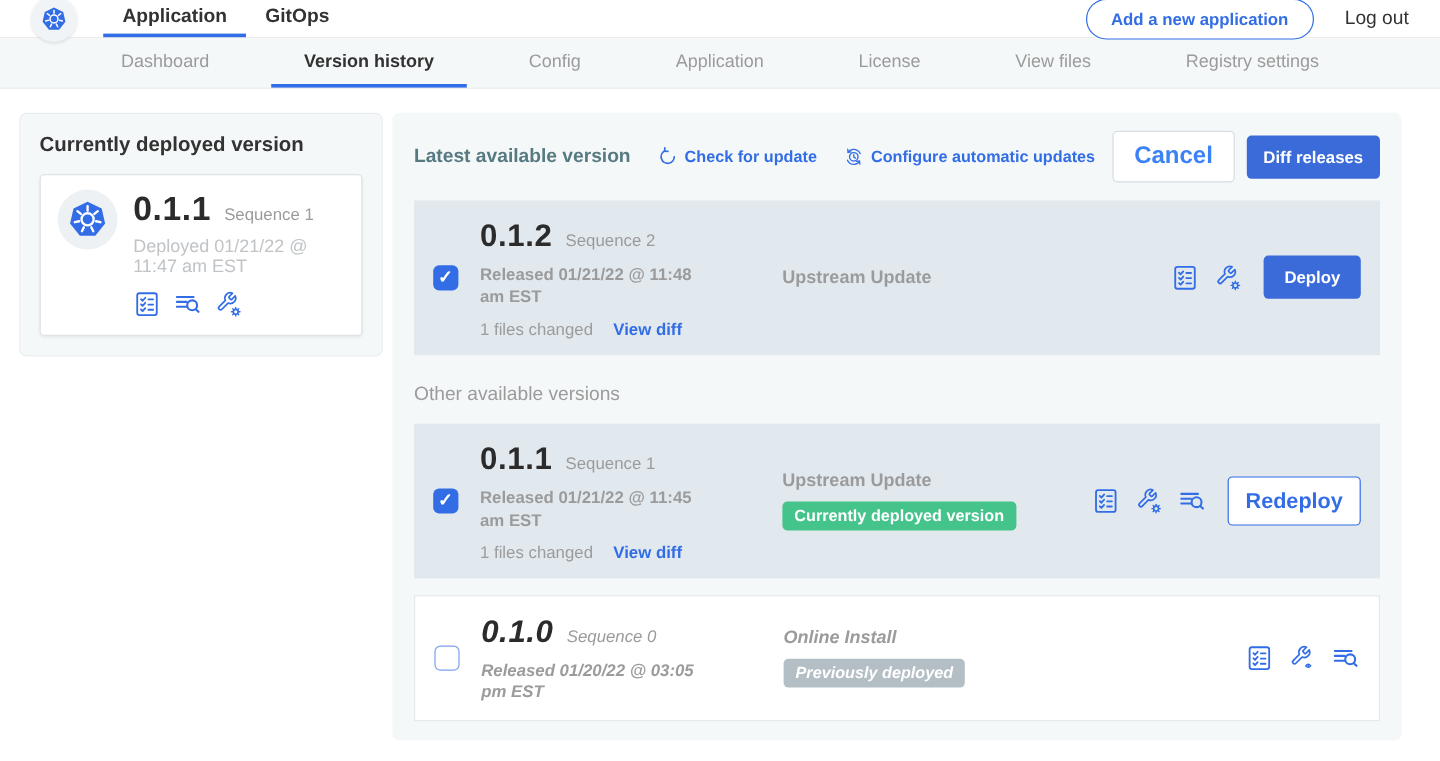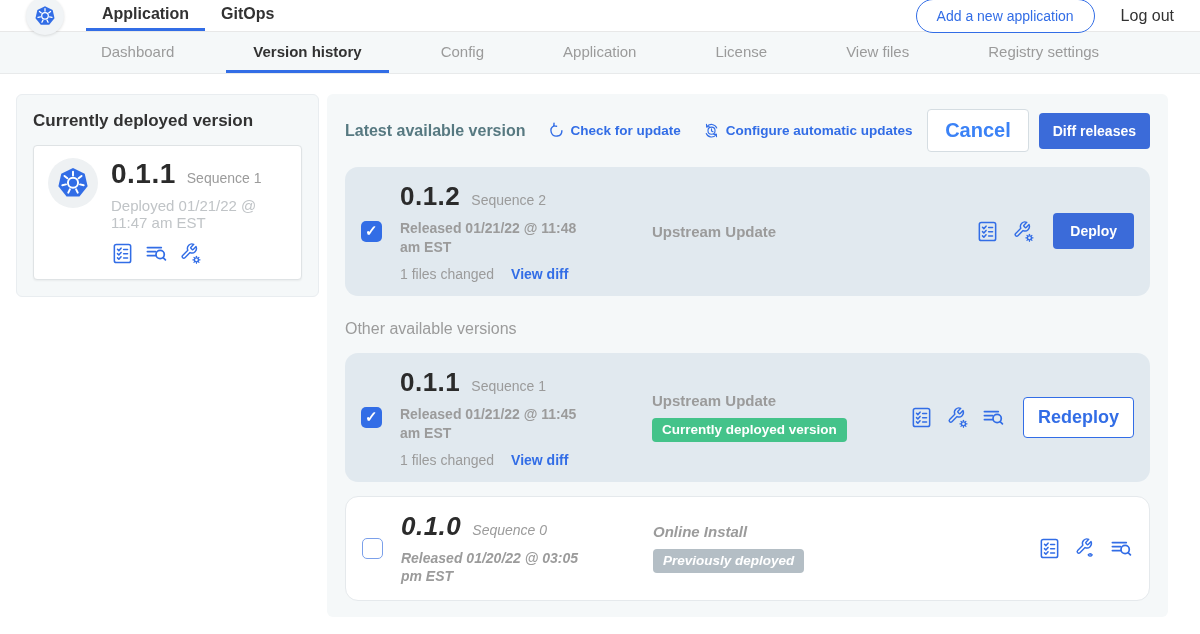--- a/index.html
+++ b/index.html
@@ -11,21 +11,21 @@
     border-bottom:1px solid #e8e8e8; padding:0 26px; }
   .logo-badge { width:38px; height:38px; border-radius:50%; background:#f1f4f6;
     box-shadow:0 1px 3px rgba(0,0,0,.12); align-self:center; display:flex;
     align-items:center; justify-content:center; }
   .topnav-tabs { display:flex; margin-left:22px; }
   .topnav-tab { display:flex; align-items:center; padding:0 16px; font-size:16px;
     font-weight:bold; color:#323232; cursor:pointer; border-bottom:3px solid transparent; }
   .topnav-tab.active { border-bottom-color:#326de6; }
   .topnav-spacer { flex:1; }
   .add-app-btn { align-self:center; background:#fff; border:1px solid #326de6;
-    color:#326de6; font-weight:normal; font-size:14px; padding:8px 20px;
+    color:#326de6; font-weight:bold; font-size:14px; padding:8px 20px;
     border-radius:18px; cursor:pointer; font-family:inherit; }
   .logout-btn { align-self:center; margin-left:26px; font-size:16px; color:#323232;
     cursor:pointer; background:none; border:none; font-family:inherit; }
 
   
   .subnav { height:42px; background:#f5f8f9; border-bottom:1px solid #e8eaeb;
     display:flex; justify-content:center;gap:25px; }
   .subnav-tab { display:flex; align-items:center; padding:0 27px; font-size:15px;
     color:#9b9b9b; cursor:pointer; border-bottom:3px solid transparent; }
   .subnav-tab.active { color:#323232; font-weight:bold; border-bottom-color:#326de6; }
@@ -61,21 +61,21 @@
     margin-left:22px; }
   .hdr-link svg { width:17px; height:17px; }
   .hdr-spacer { flex:1; }
   .cancel-btn { background:#fff; border:1px solid #d5dde2; border-radius:4px;
     color:#3b82f6; font-weight:bold; font-size:20px; padding:9px 17px; cursor:pointer;
     font-family:inherit; }
   .diff-btn { background:#3b6bd9; border:none; border-radius:4px; color:#fff;
     font-weight:bold; font-size:14px; padding:10px 14px; margin-left:10px; cursor:pointer;
     font-family:inherit; }
 
-  .version-row { display:flex; align-items:center; border-radius:13px; padding:14px 16px; }
+  .version-row { display:flex; align-items:center; border-radius:0; padding:14px 16px; }
   .version-row.selected { background:#e1e9ef; }
   .version-row.plain { background:#fff; border:1px solid #e5e9ec;font-style:italic; }
   .checkbox { width:21px; height:21px; border-radius:5px; flex:0 0 21px; cursor:pointer;
     position:relative; }
   .checkbox.checked { background:#326de6; }
   .checkbox.checked::after { content:"\2713"; position:absolute; left:4px; top:1px;
     color:#fff; font-size:15px; font-weight:bold; }
   .checkbox.unchecked { background:#fff; border:1.5px solid #7ba0ea; }
   .ver-col { margin-left:18px; width:200px; }
   .ver-col .ver-line { margin-bottom:7px; }

